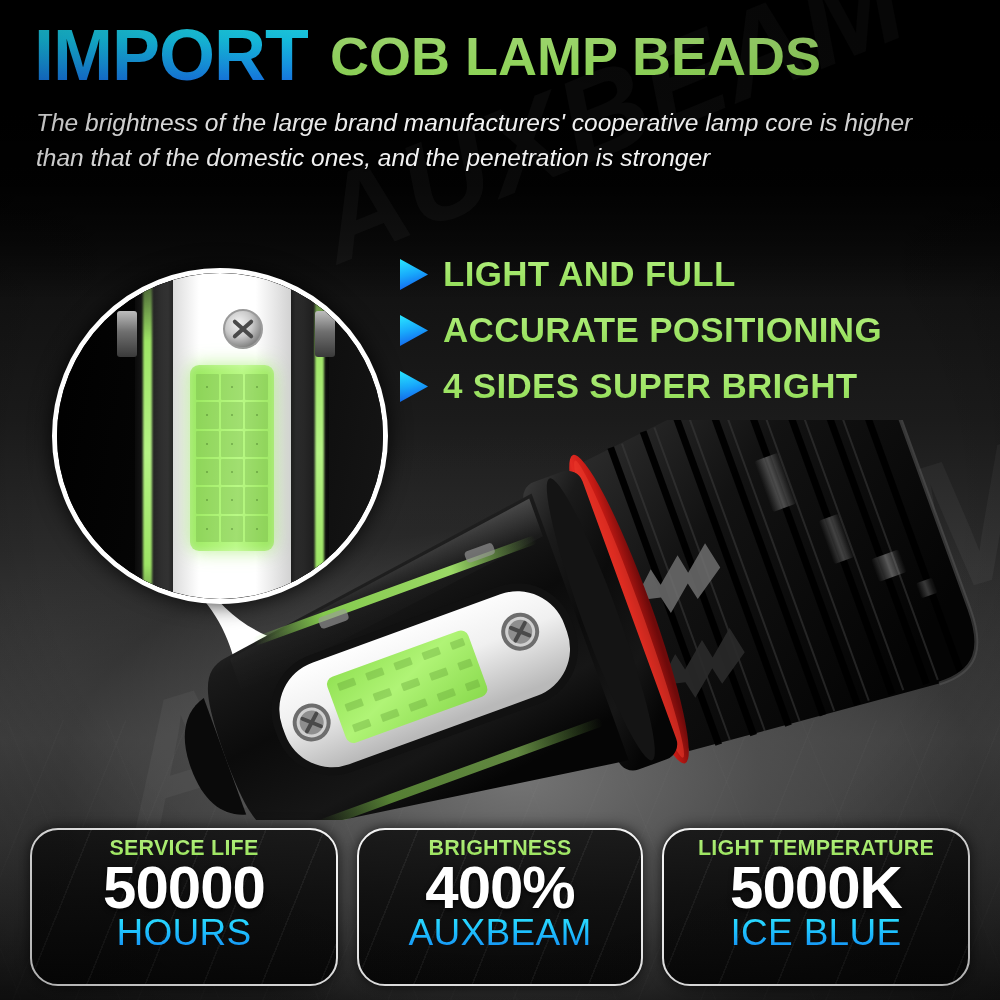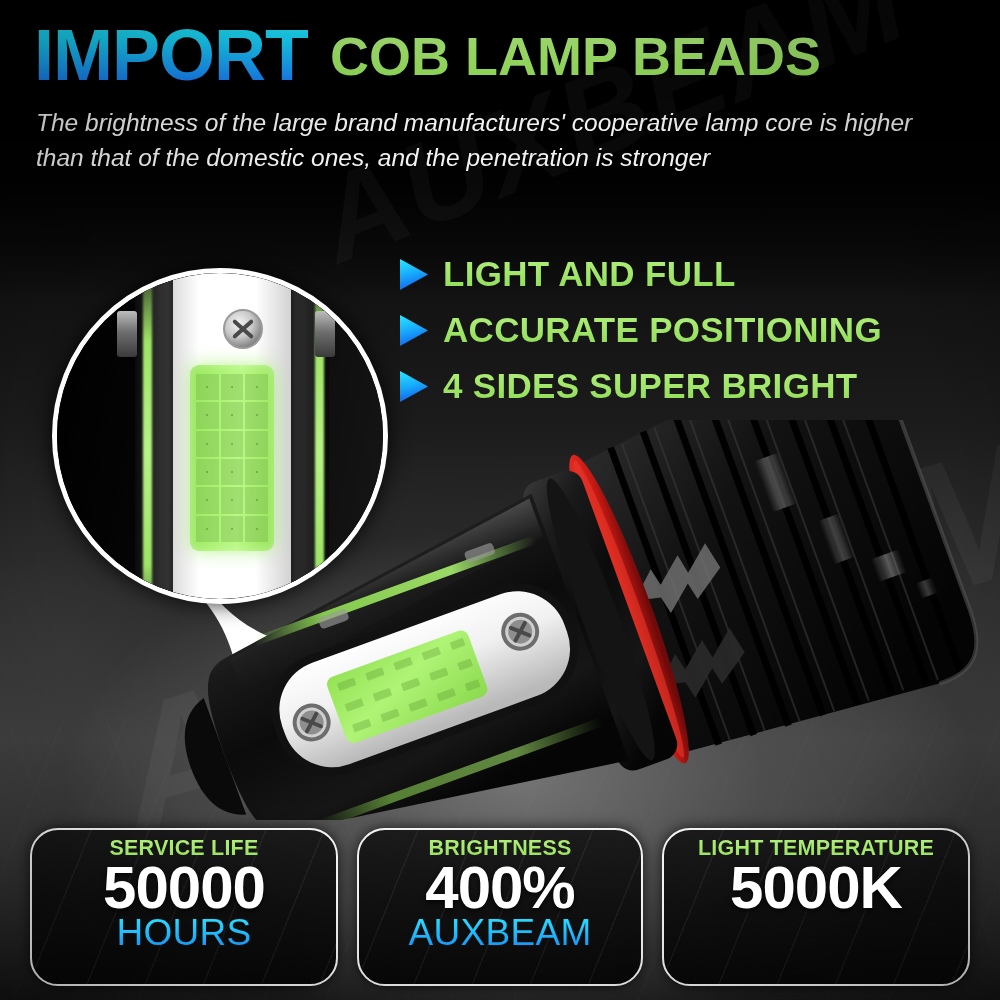--- a/index.html
+++ b/index.html
@@ -509,17 +509,18 @@
 
     <div class="stat-card mid">
       <div class="stat-label">BRIGHTNESS</div>
       <div class="stat-value">400%</div>
       <div class="stat-sub">AUXBEAM</div>
     </div>
 
     <div class="stat-card">
       <div class="stat-label">LIGHT TEMPERATURE</div>
       <div class="stat-value">5000K</div>
+      <div class="stat-sub">ICE BLUE</div>
     </div>
   </div>
 
   <div class="bg-vignette"></div>
 </div>
 
 </body></html>

